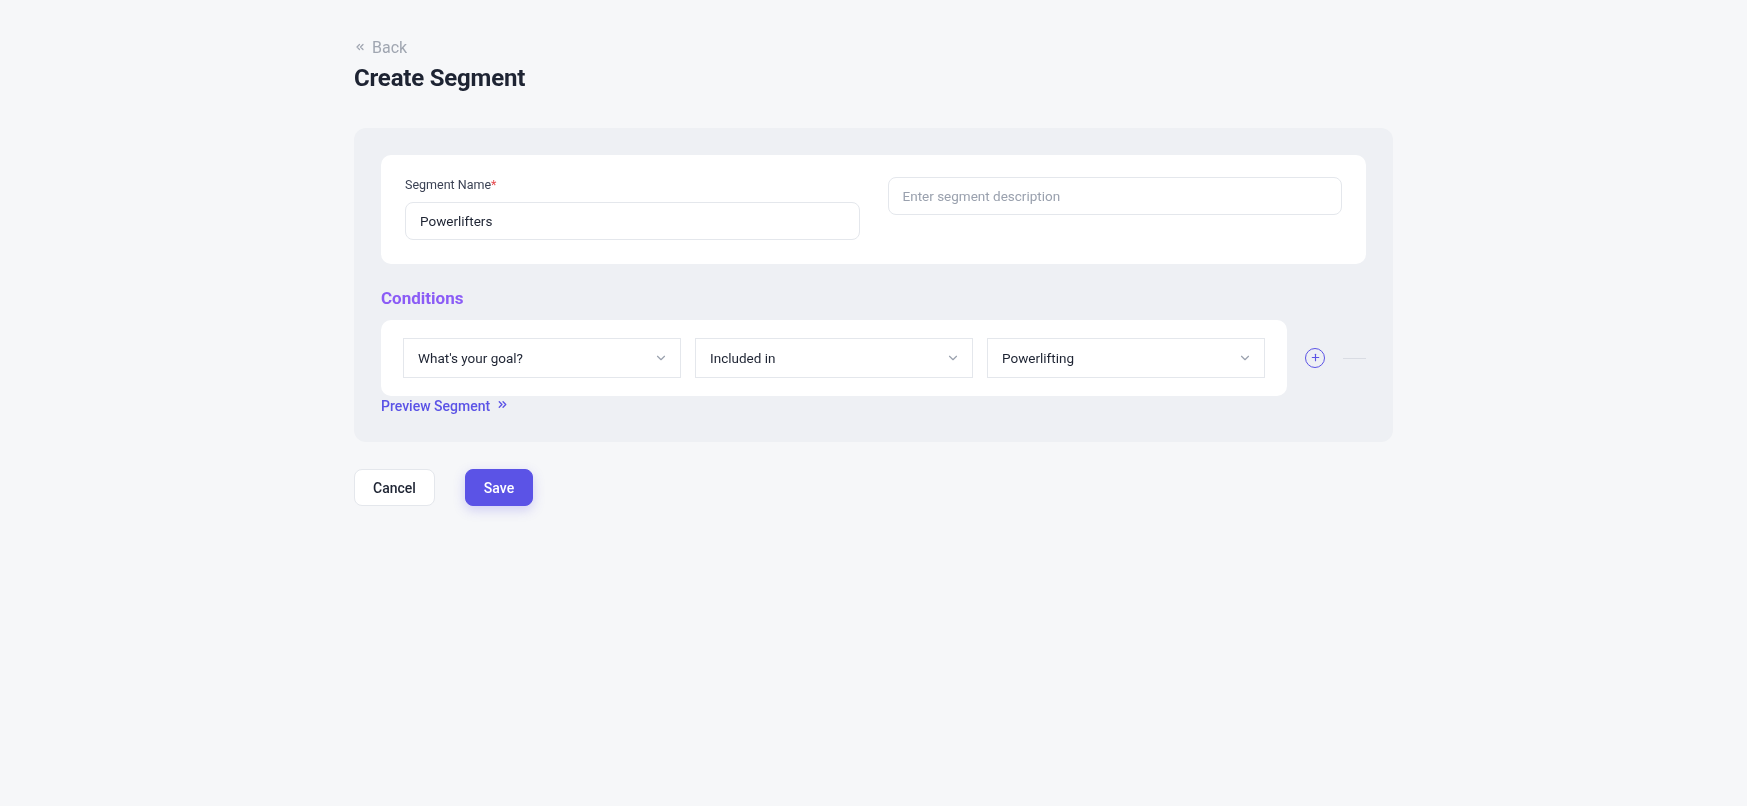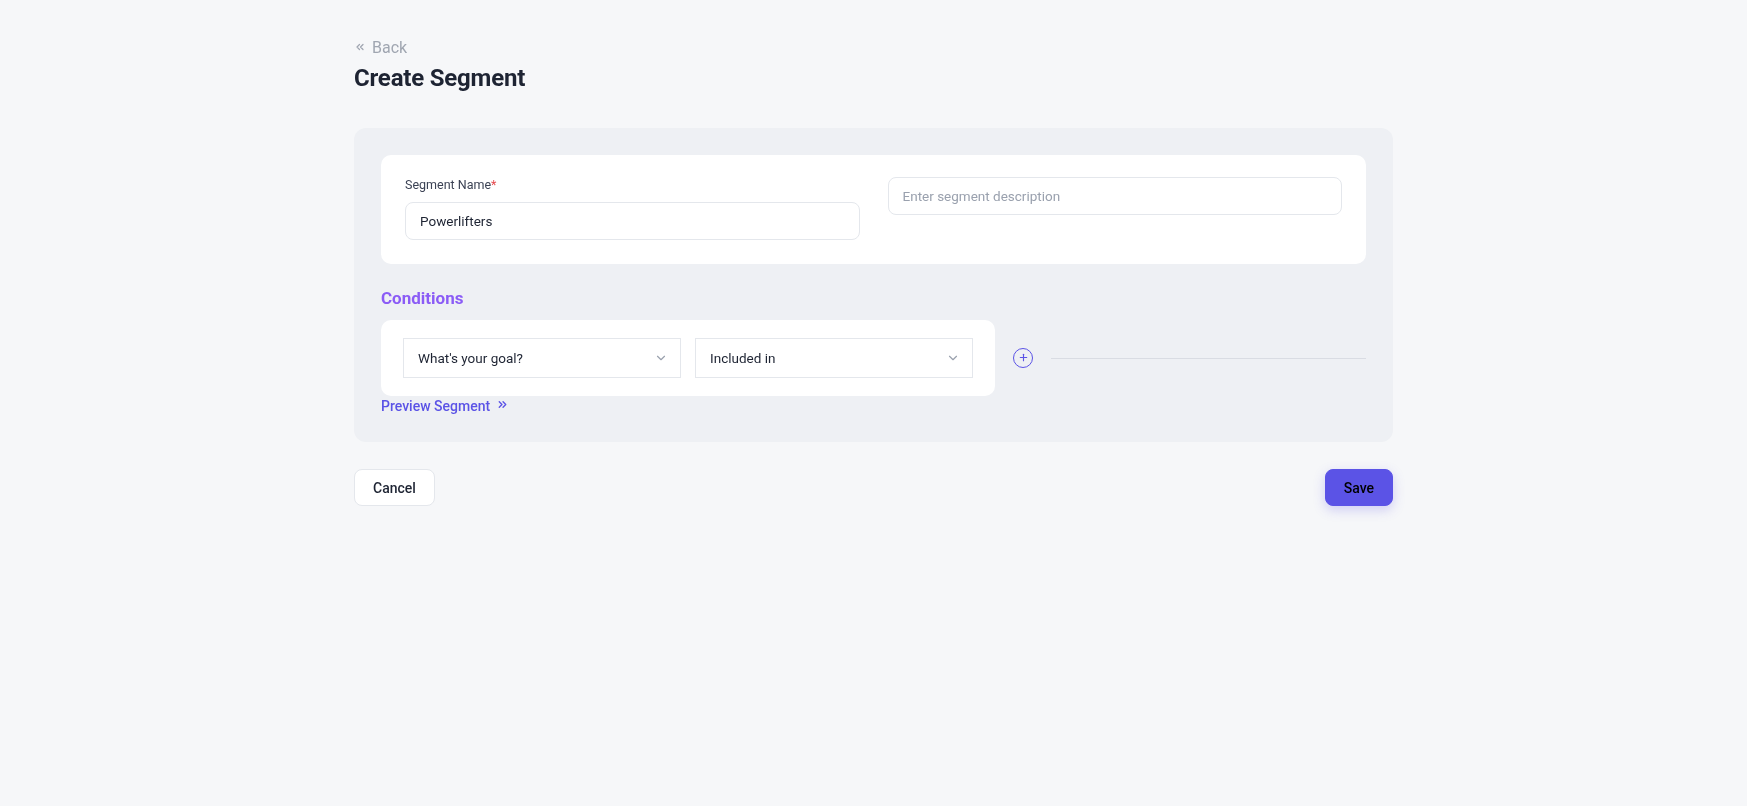--- a/index.html
+++ b/index.html
@@ -159,22 +159,22 @@
       font-size: 14px;
       font-weight: 500;
       cursor: pointer;
     }
     .preview-link svg {
       width: 13px;
       height: 13px;
     }
     .footer-actions {
       display: flex;
-      justify-content: space-between;
-      gap: 22px;
+      justify-content: flex-start;
+      gap: 30px;
       margin-top: 27px;
     }
     .btn {
       height: 37px;
       padding: 0 18px;
       border-radius: 8px;
       font-size: 14px;
       font-weight: 500;
       cursor: pointer;
       font-family: inherit;
@@ -183,21 +183,21 @@
       justify-content: center;
     }
     .btn-secondary {
       background: #fff;
       border: 1px solid #e4e7ec;
       color: #1e2433;
     }
     .btn-primary {
       background: #5b53e6;
       border: 1px solid #5b53e6;
-      color: #000000;
+      color: #ffffff;
       box-shadow: 0 4px 12px rgba(91,83,230,0.25);
     }
   </style>
 </head>
 <body>
 
 <div class="page-wrap">
   <div class="content">
 
     <a class="back-link">
@@ -241,20 +241,28 @@
             </span>
           </div>
           <div class="select-box">
             <span>Included in</span>
             <span class="chev">
               <svg viewBox="0 0 24 24" fill="none" stroke="currentColor" stroke-width="2" stroke-linecap="round" stroke-linejoin="round">
                   <polyline points="6 9 12 15 18 9"></polyline>
                 </svg>
             </span>
           </div>
+          <div class="select-box">
+            <span>Powerlifting</span>
+            <span class="chev">
+              <svg viewBox="0 0 24 24" fill="none" stroke="currentColor" stroke-width="2" stroke-linecap="round" stroke-linejoin="round">
+                  <polyline points="6 9 12 15 18 9"></polyline>
+                </svg>
+            </span>
+          </div>
         </div>
 
         <button class="add-btn">
           <span>
             <svg viewBox="0 0 24 24" fill="none" stroke="currentColor" stroke-width="2.5" stroke-linecap="round" stroke-linejoin="round">
               <line x1="12" y1="5" x2="12" y2="19"></line>
               <line x1="5" y1="12" x2="19" y2="12"></line>
             </svg>
           </span>
         </button>

